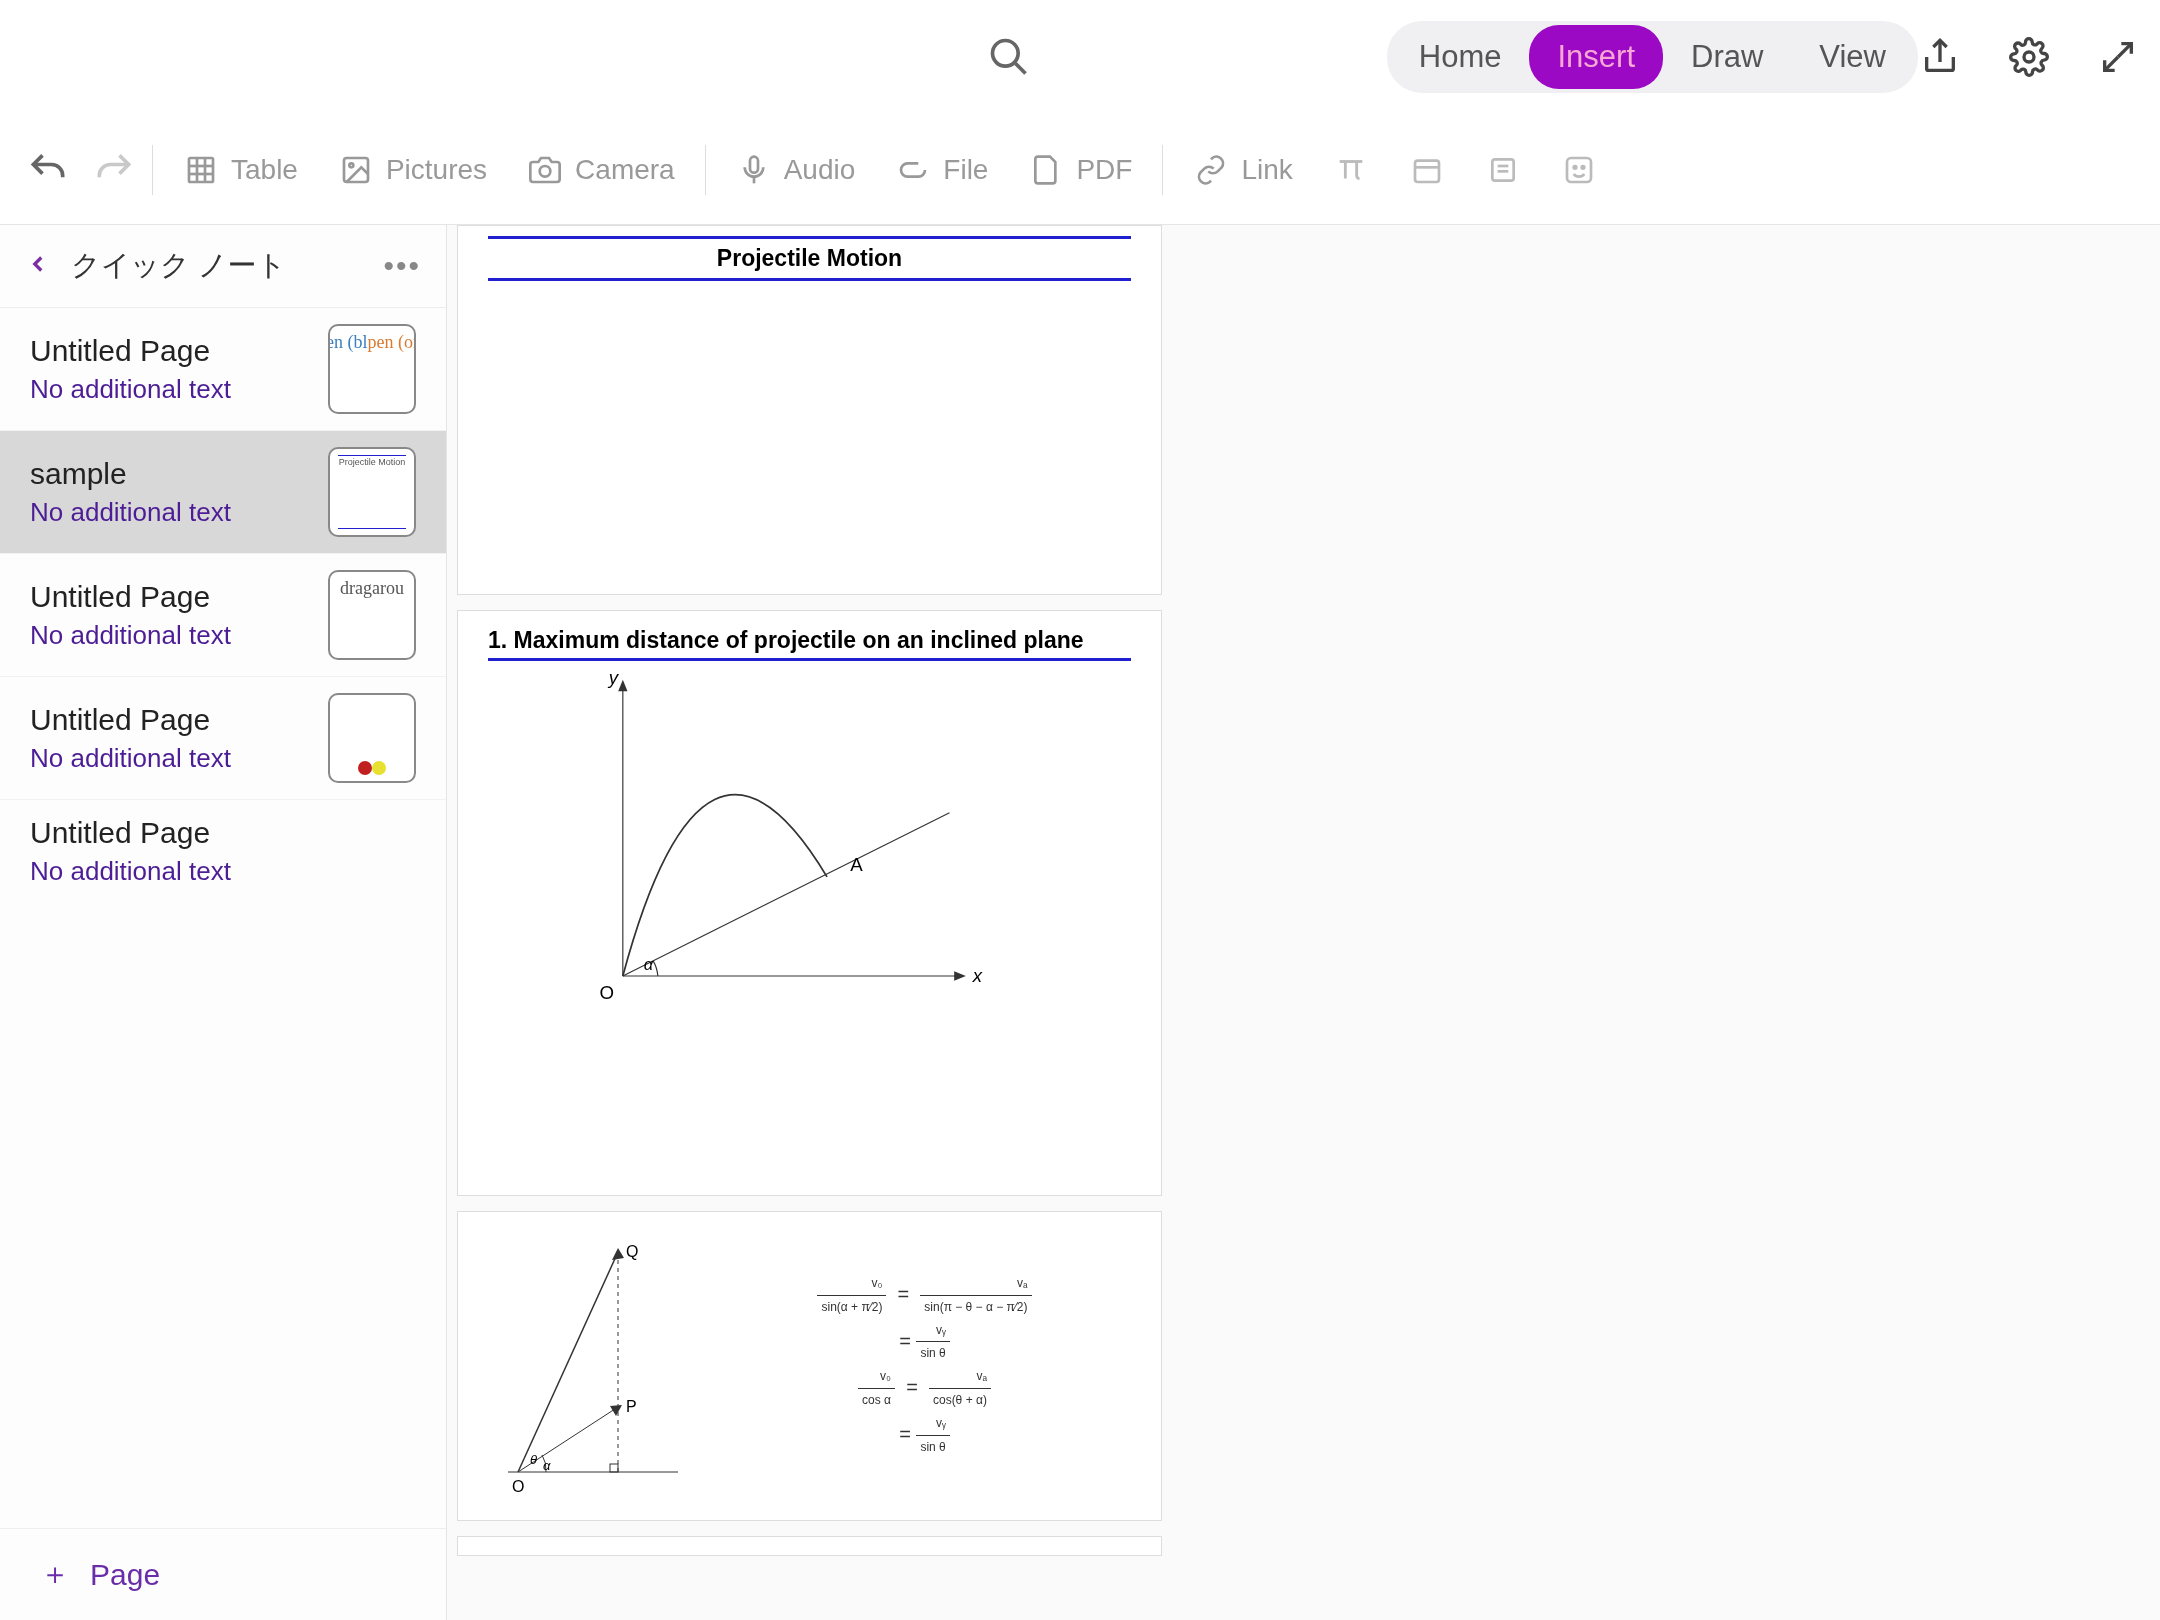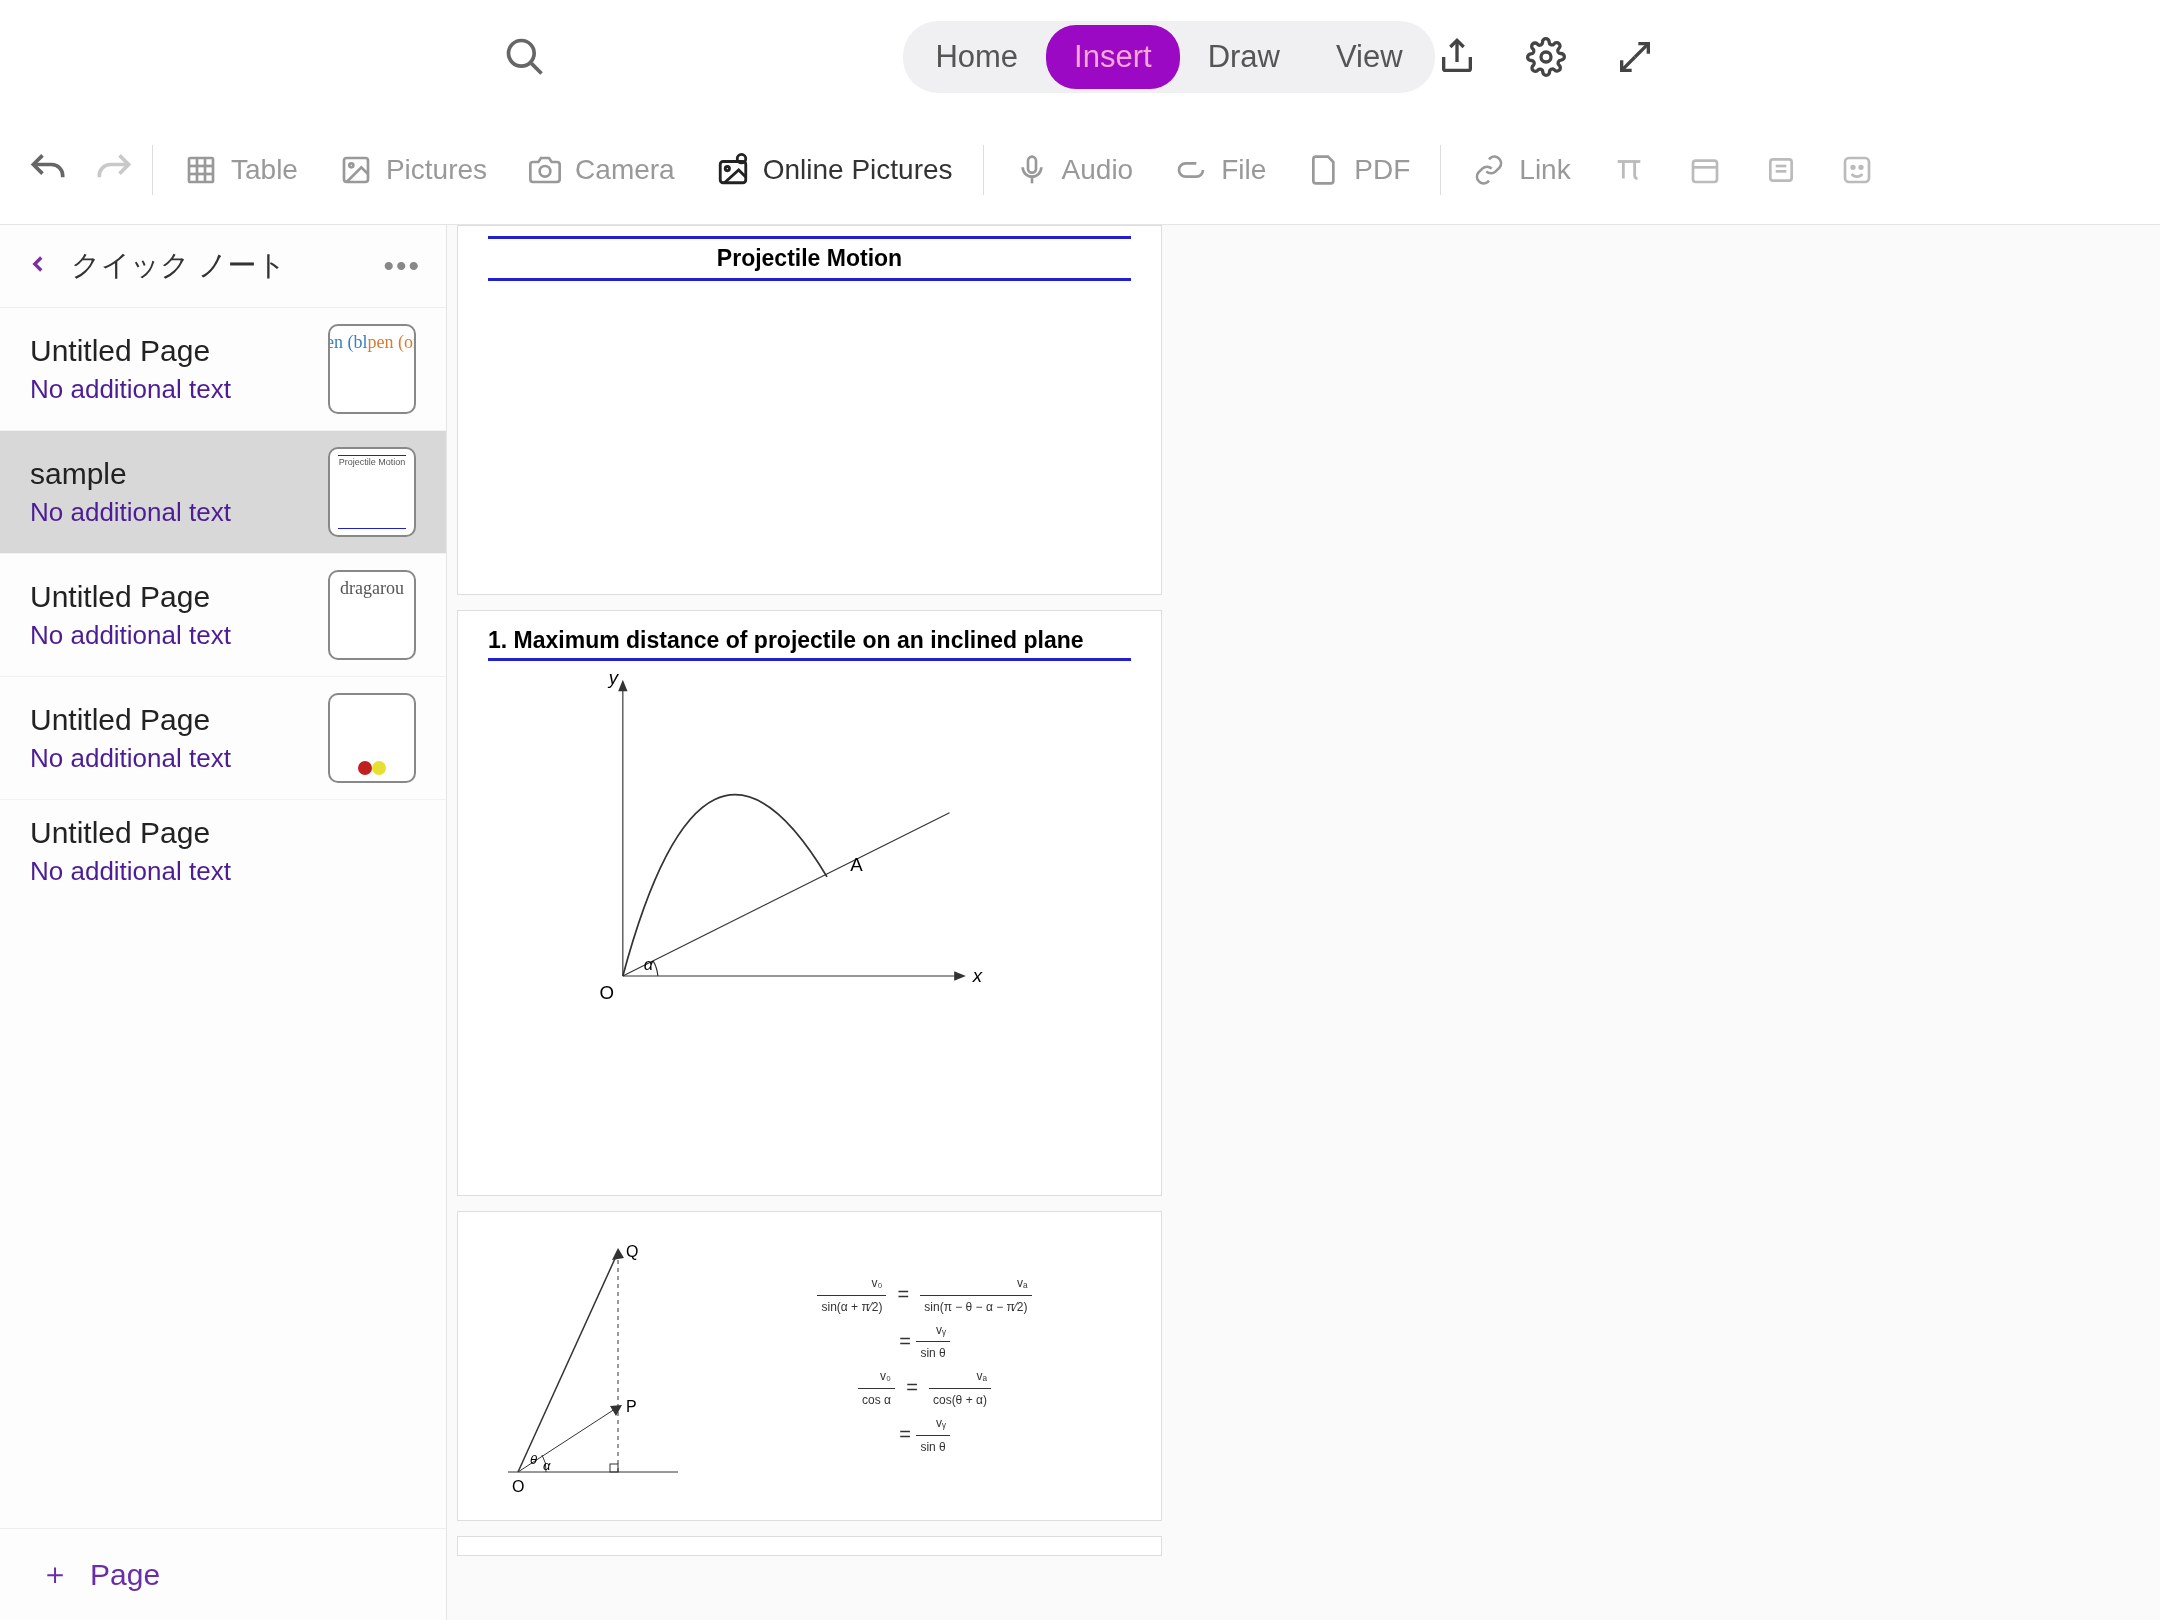--- a/index.html
+++ b/index.html
@@ -2,21 +2,21 @@
 <html><head>
 <meta charset="utf-8">
 <style>
 * { margin: 0; padding: 0; box-sizing: border-box; }
 body { font-family: -apple-system, BlinkMacSystemFont, "Segoe UI", sans-serif; background: #fff; width: 2160px; height: 1620px; overflow: hidden; }
 
 
 .header {
   display: flex;
   align-items: center;
-  justify-content: center;
+  justify-content: flex-end;
   padding: 10px 20px;
   height: 115px;
   border-bottom: 1px solid transparent;
 }
 .header-left { width: 400px; display: flex; align-items: center; }
 .header-center { display: flex; align-items: center; gap: 0; background: #f0f0f2; border-radius: 35px; padding: 4px; }
 .header-right { display: flex; gap: 45px; align-items: center; }
 .tab {
   padding: 14px 28px;
   font-size: 31px;
@@ -229,31 +229,20 @@
     <span>Pictures</span>
   </div>
   <div class="tb-btn">
     <span class="tb-icon">
         <svg width="32" height="32" viewBox="0 0 24 24" fill="none" stroke="#999" stroke-width="2">
           <path d="M23 19a2 2 0 01-2 2H3a2 2 0 01-2-2V8a2 2 0 012-2h4l2-3h6l2 3h4a2 2 0 012 2z"></path>
           <circle cx="12" cy="13" r="4"></circle>
         </svg>
       </span>
     <span>Camera</span>
-  </div>
-  <div class="tb-btn active dark">
-    <span class="tb-icon">
-        <svg width="34" height="34" viewBox="0 0 24 24" fill="none" stroke="#222" stroke-width="2">
-          <rect x="3" y="6" width="18" height="15" rx="2"></rect>
-          <circle cx="8" cy="11" r="1.5"></circle>
-          <path d="M21 17l-5-5-10 9"></path>
-          <circle cx="18" cy="4" r="3"></circle>
-        </svg>
-      </span>
-    <span>Online Pictures</span>
   </div>
   <div class="tb-sep"></div>
   <div class="tb-btn">
     <span class="tb-icon">
         <svg width="32" height="32" viewBox="0 0 24 24" fill="none" stroke="#999" stroke-width="2">
           <rect x="9" y="2" width="6" height="12" rx="3"></rect>
           <path d="M5 10a7 7 0 0014 0"></path>
           <line x1="12" y1="17" x2="12" y2="22"></line>
         </svg>
       </span>

